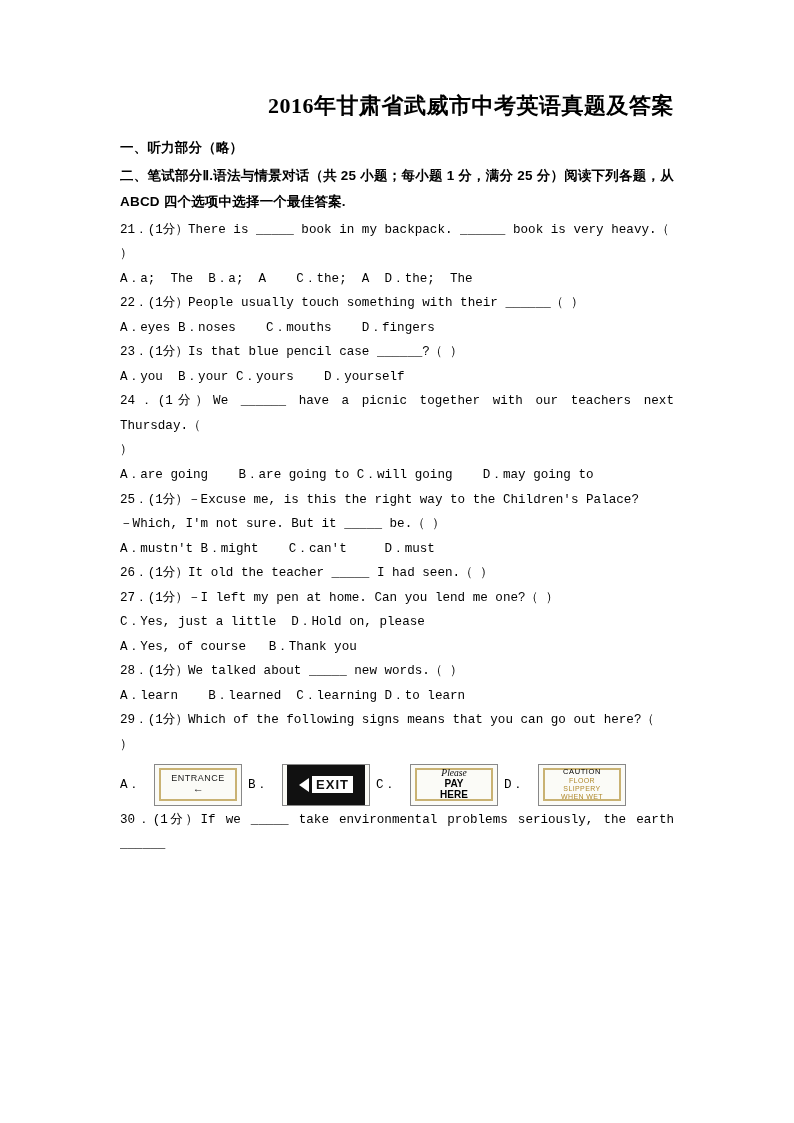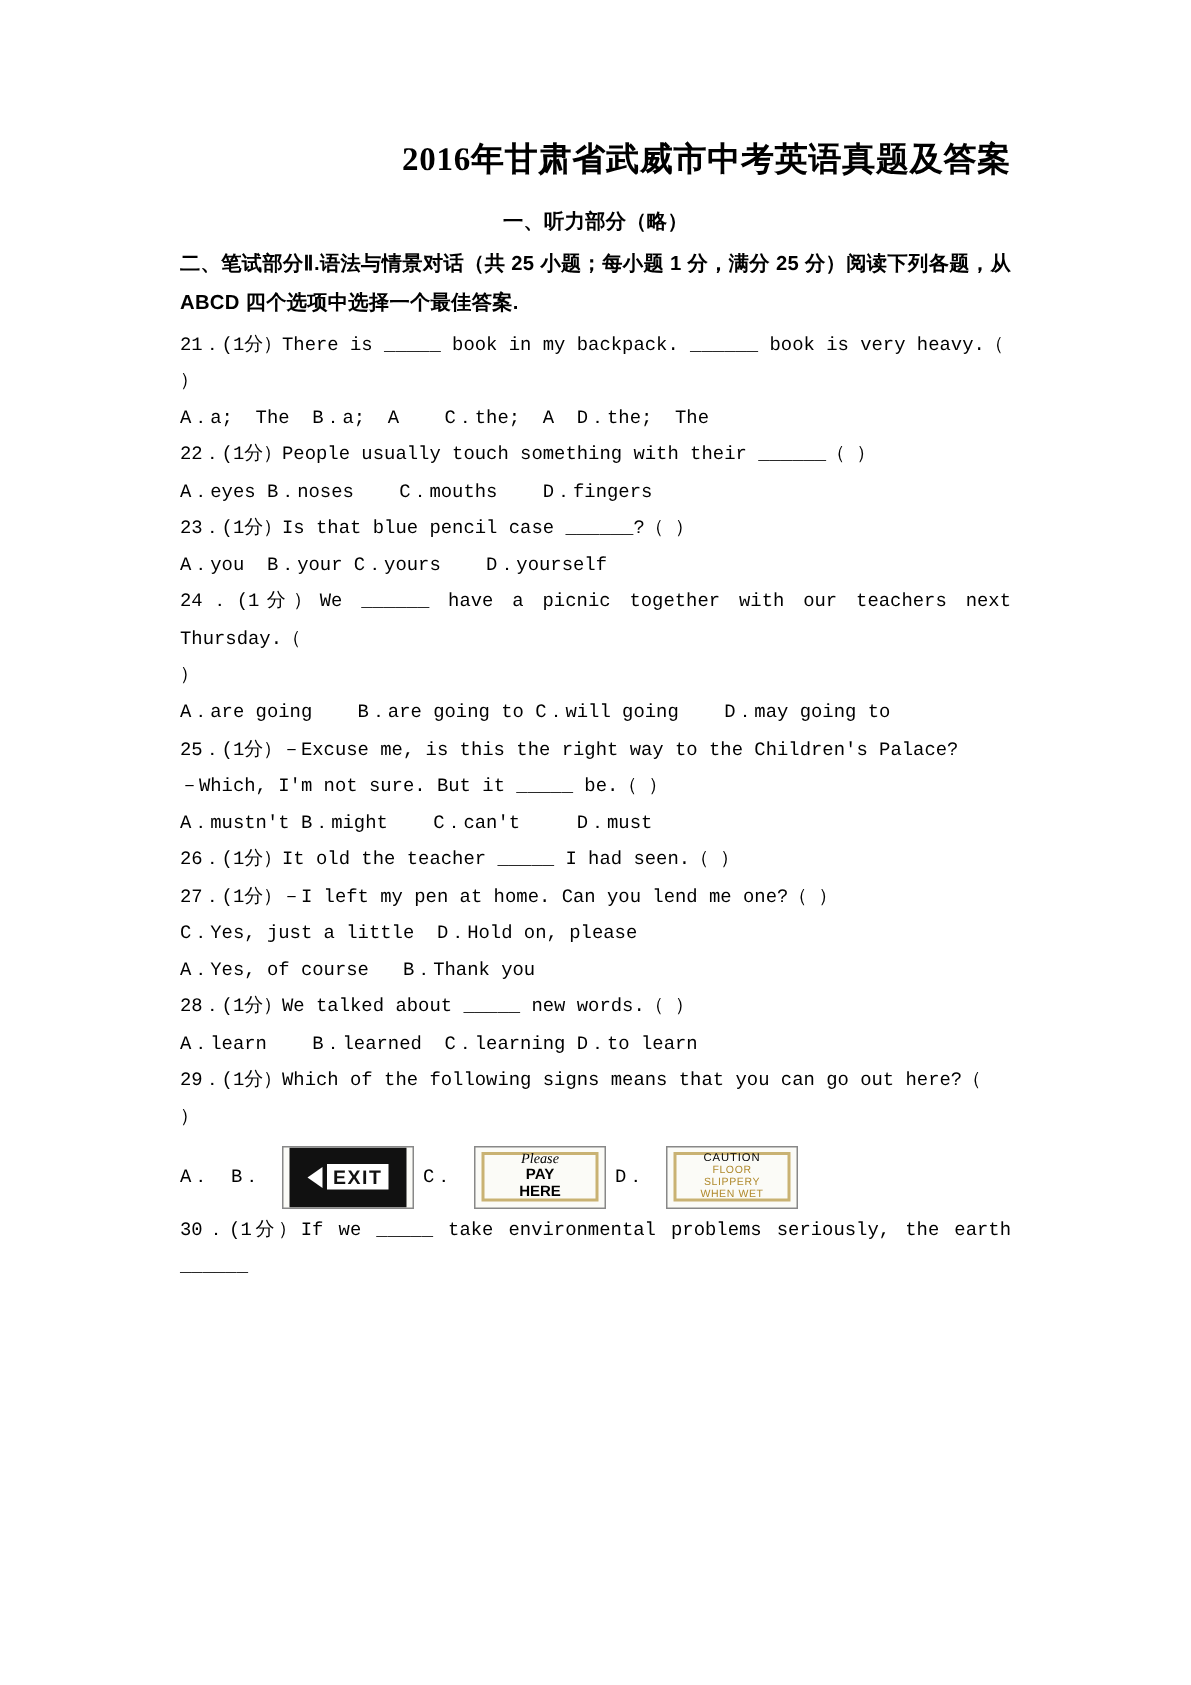--- a/index.html
+++ b/index.html
@@ -31,21 +31,20 @@
     margin: 18px 0 14px 0;
     line-height: 1.3;
   }
   .section-head {
     font-family: "Liberation Sans", sans-serif;
     font-weight: bold;
     font-size: 13.5px;
     line-height: 1.95;
     margin: 0 0 2px 0;
     letter-spacing: 0.2px;
-    text-align: center;
   }
   .section-head.wrap {
     text-align: justify;
   }
   .q {
     font-family: "Liberation Mono", monospace;
     font-size: 12.6px;
     line-height: 1.95;
     margin: 0;
     text-align: justify;
@@ -195,20 +194,26 @@
   <div class="opts">A．Yes, of course   B．Thank you</div>
 
   <div class="q">28．(1分）We talked about _____ new words.（     ）</div>
   <div class="opts">A．learn    B．learned  C．learning D．to learn</div>
 
   <div class="q">29．(1分）Which  of  the  following  signs  means  that  you  can  go  out  here?（</div>
   <div class="q">）</div>
 
   <div class="sign-row">
     <span class="sign-label">A．</span>
+    <span class="sign-box">
+      <span class="sign-inner">
+        <span class="sign-text">ENTRANCE</span>
+        <span class="sign-arrow">←</span>
+      </span>
+    </span>
 
     <span class="sign-label">B．</span>
     <span class="sign-box">
       <span class="sign-exit">
         <span class="exit-tri"></span>
         <span class="exit-word">EXIT</span>
       </span>
     </span>
 
     <span class="sign-label">C．</span>

